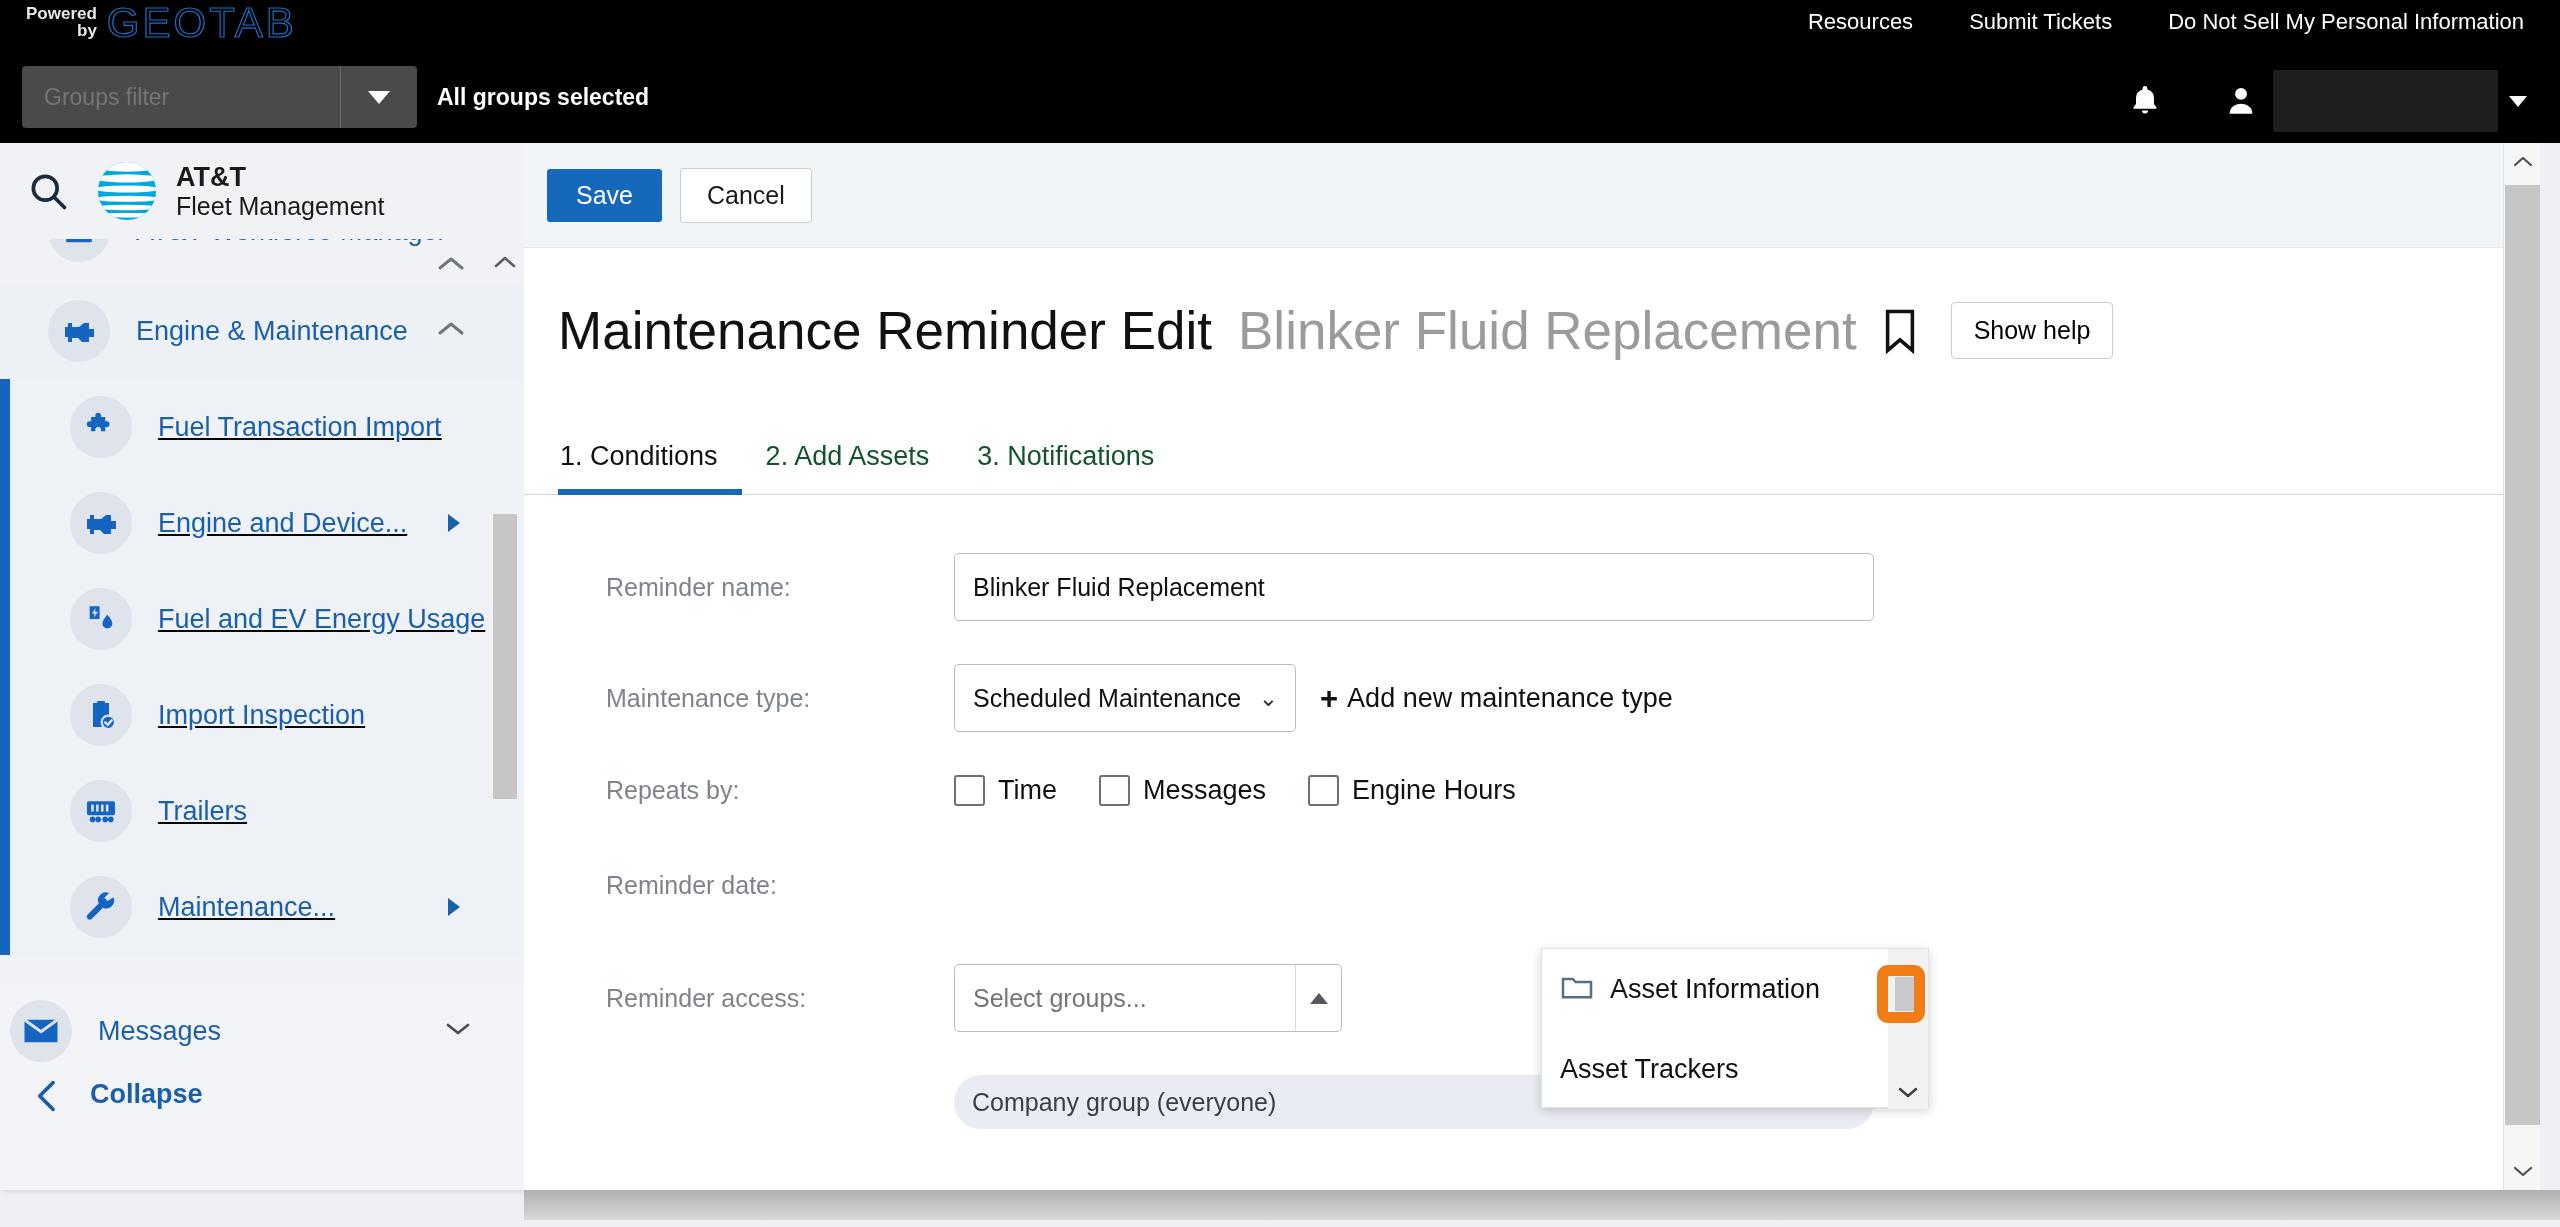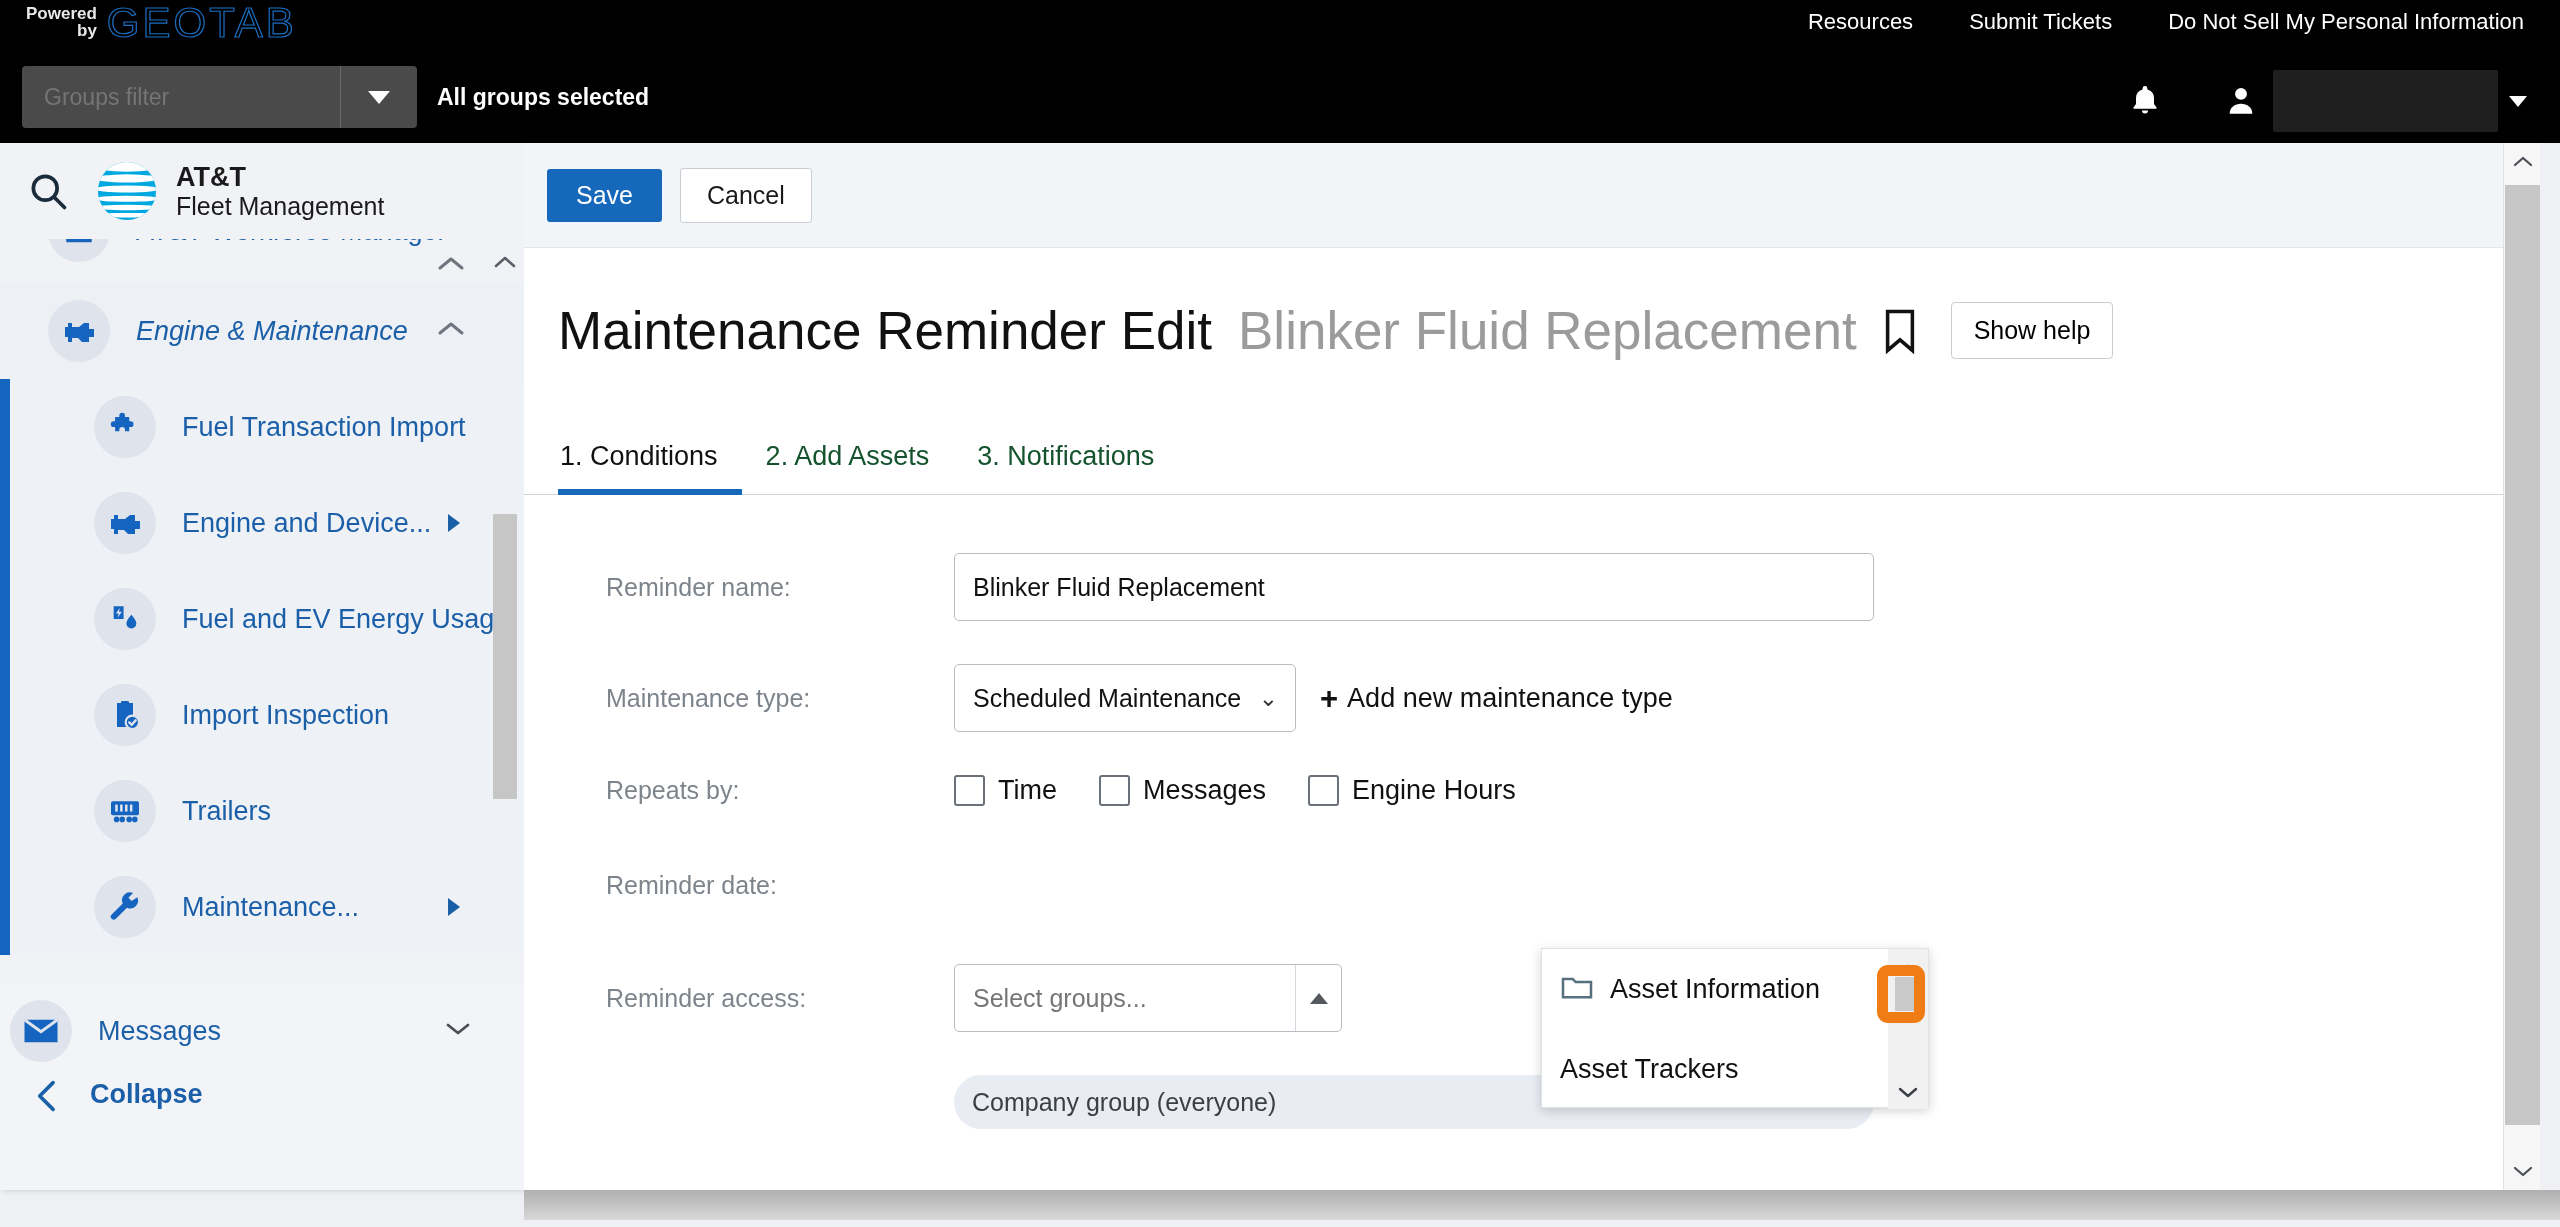--- a/index.html
+++ b/index.html
@@ -107,21 +107,21 @@
   .att-globe { width: 62px; height: 62px; }
   .att-text { line-height: 1.12; }
   .att-text .l1 { font-size: 27px; font-weight: 700; color: #1a1a1a; }
   .att-text .l2 { font-size: 25px; font-weight: 400; color: #1a1a1a; }
 
   .sb-scroll { position: relative; height: 840px; overflow: hidden; }
   .sb-item {
     position: relative; display: flex; align-items: center;
     height: 96px; padding-left: 48px; cursor: pointer;
   }
-  .sb-item.sub { padding-left: 84px; }
+  .sb-item.sub { padding-left: 60px; text-decoration: underline; }
   .sb-icon-wrap {
     width: 62px; height: 62px; border-radius: 50%;
     background: #dfe3ec; display: flex; align-items: center; justify-content: center;
     flex: 0 0 62px;
   }
   .sb-label {
     margin-left: 26px; font-size: 27px; color: #1b5fa8; font-weight: 400;
   }
   .sb-chev {
     position: absolute; right: 58px; top: 50%; transform: translateY(-50%);
@@ -420,21 +420,21 @@
           </div>
           <div class="sb-label">AT&amp;T Workforce Manager</div>
         </div>
       </div>
       <div style="position:absolute; right:58px; top:16px;">
         <svg width="30" height="18" viewBox="0 0 30 18" fill="none" stroke="#6f7680" stroke-width="3">
           <polyline points="4,13 15,4 26,13" stroke-linecap="round" stroke-linejoin="round"></polyline>
         </svg>
       </div>
 
-      <div class="sb-item sb-group-active" style="margin-top:44px;font-style:italic;">
+      <div class="sb-item sb-group-active" style="margin-top:44px;">
         <div class="sb-icon-wrap">
           <svg width="36" height="30" viewBox="0 0 36 28" fill="#1565c0">
             <path d="M4 10h3V6h4v4h7l5-4h5v6h5v8h-5v5h-7l-4-4h-6v4H7v-5H4z"></path>
           </svg>
         </div>
         <div class="sb-label">Engine &amp; Maintenance</div>
         <div class="sb-chev">
           <svg width="30" height="18" viewBox="0 0 30 18" fill="none" stroke="#6f7680" stroke-width="3">
             <polyline points="4,13 15,4 26,13" stroke-linecap="round" stroke-linejoin="round"></polyline>
           </svg>

